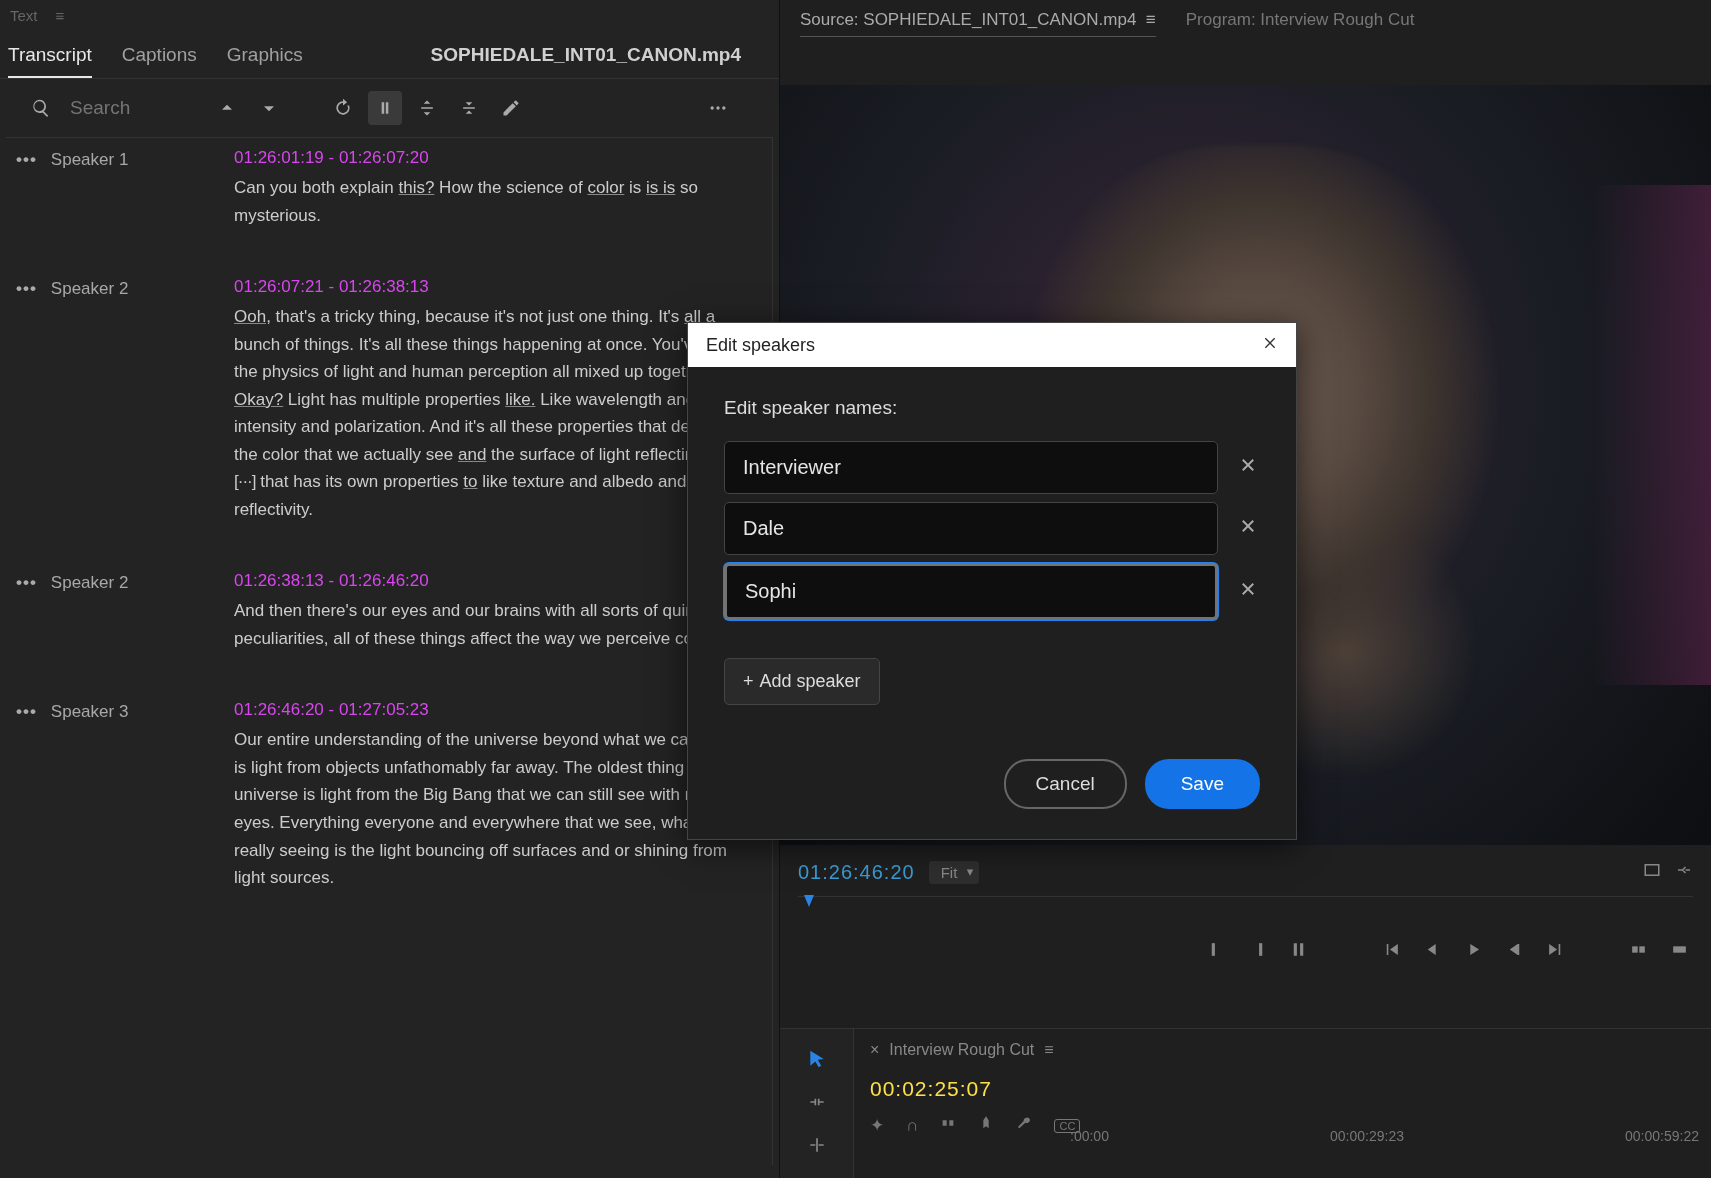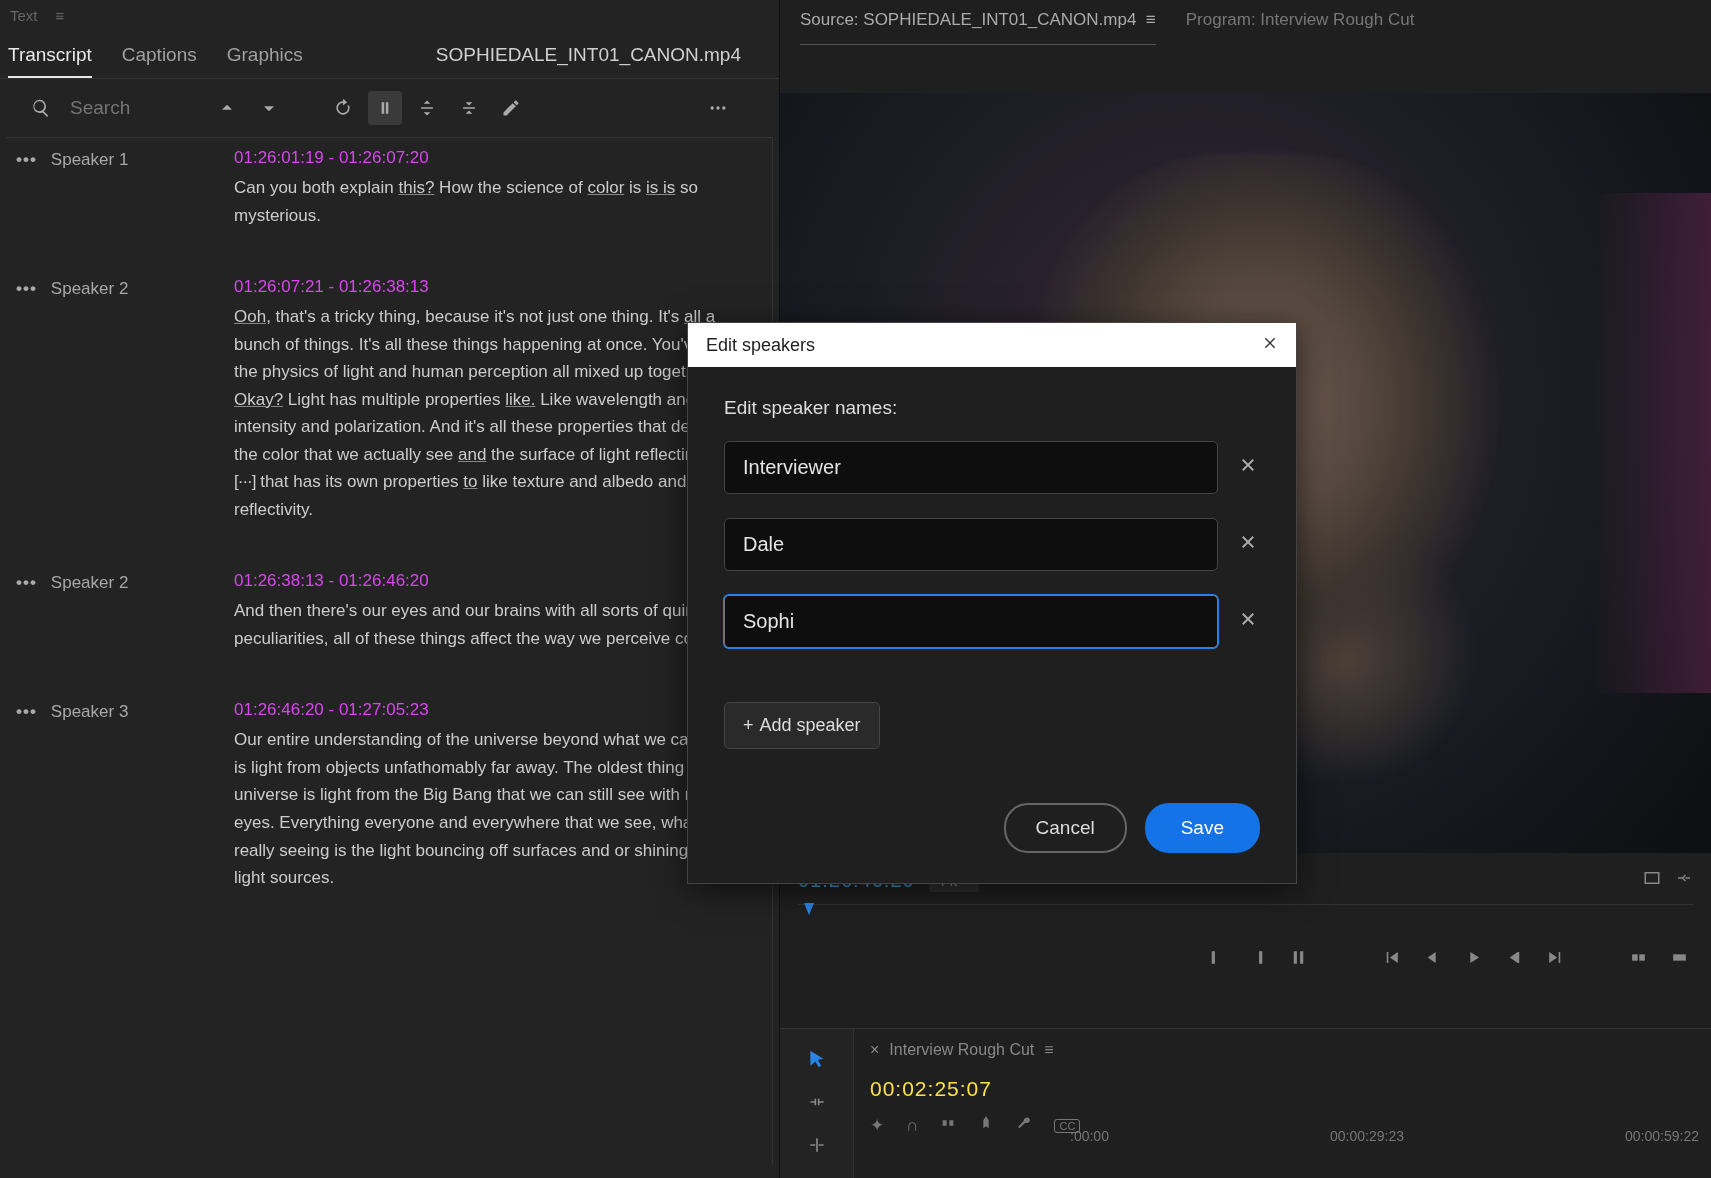--- a/index.html
+++ b/index.html
@@ -36,20 +36,21 @@
 }
 .panel-tab.active {
   color: #e8e8e8;
   border-bottom: 2px solid #e8e8e8;
 }
 .panel-filename {
   margin-left: auto;
   padding-right: 30px;
   color: #d0d0d0;
   padding-bottom: 10px;
+  font-weight: bold;
 }
 .toolbar {
   display: flex;
   align-items: center;
   gap: 8px;
   padding: 12px 24px;
 }
 .search-wrap {
   display: flex;
   align-items: center;
@@ -126,21 +127,21 @@
   width: 931px; height: 1178px;
   background: #1f1f1f;
 }
 .right-tab-bar {
   display: flex;
   gap: 30px;
   padding: 10px 20px 8px 20px;
   font-size: 17px;
   color: #777;
 }
-.right-tab { padding-bottom: 14px; }
+.right-tab { padding-bottom: 6px; }
 .right-tab.active { color: #aaa; border-bottom: 1px solid #555; }
 .video-frame {
   margin: 40px 0 0 0;
   width: 931px;
   height: 760px;
   background: radial-gradient(ellipse 70% 90% at 45% 40%,
     #3a2830 0%, #2c2230 25%, #1a1d24 55%, #0d0f12 100%);
   position: relative;
   overflow: hidden;
 }
@@ -261,34 +262,34 @@
   font-size: 18px;
 }
 .modal-body {
   padding: 30px 36px 30px 36px;
 }
 .modal-label { color: #ddd; font-size: 19px; margin-bottom: 22px; }
 .speaker-row {
   display: flex;
   align-items: center;
   gap: 18px;
-  margin-bottom: 24px;
+  margin-bottom: 8px;
 }
 .speaker-input {
   flex: 1;
   background: #0e0e0e;
   border: 1px solid #444;
   border-radius: 5px;
   padding: 14px 18px;
   color: #e5e5e5;
   font-size: 20px;
   outline: none;
 }
 .speaker-input.focused {
-  border: 1px solid #737373;
+  border: 3px solid #737373;
   box-shadow: 0 0 0 1px #2680eb;
 }
 .row-x { color: #aaa; font-size: 20px; cursor: pointer; width: 24px; text-align: center;}
 .add-speaker-btn {
   margin-top: 30px;
   background: #2a2a2a;
   border: 1px solid #444;
   color: #ddd;
   padding: 12px 18px;
   border-radius: 5px;

